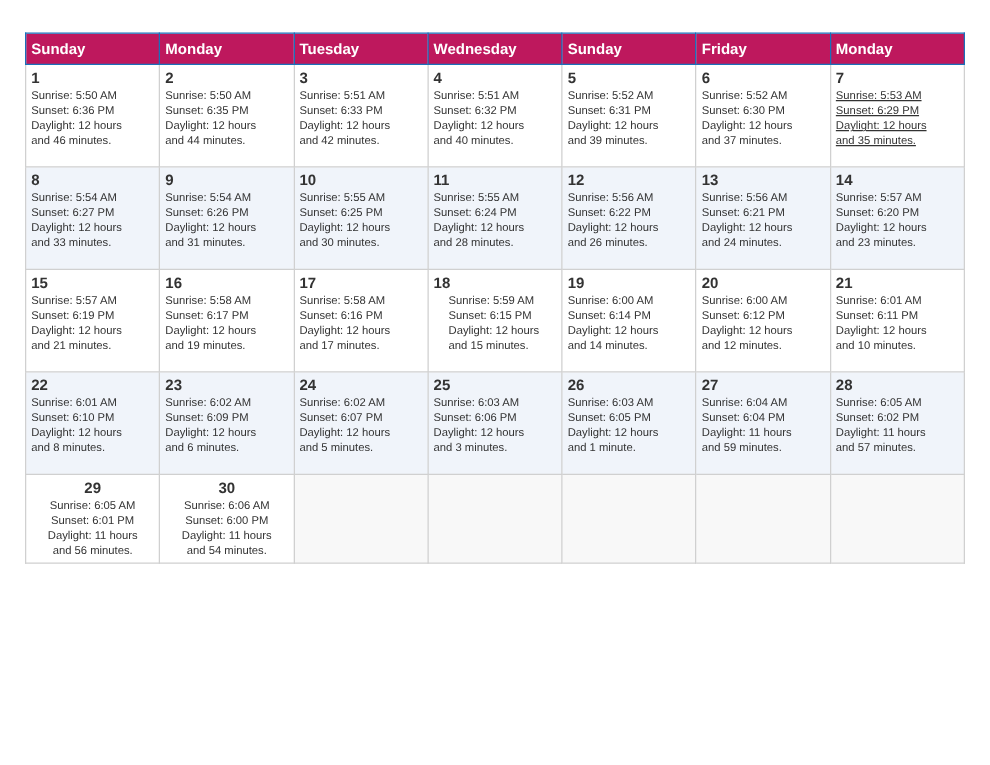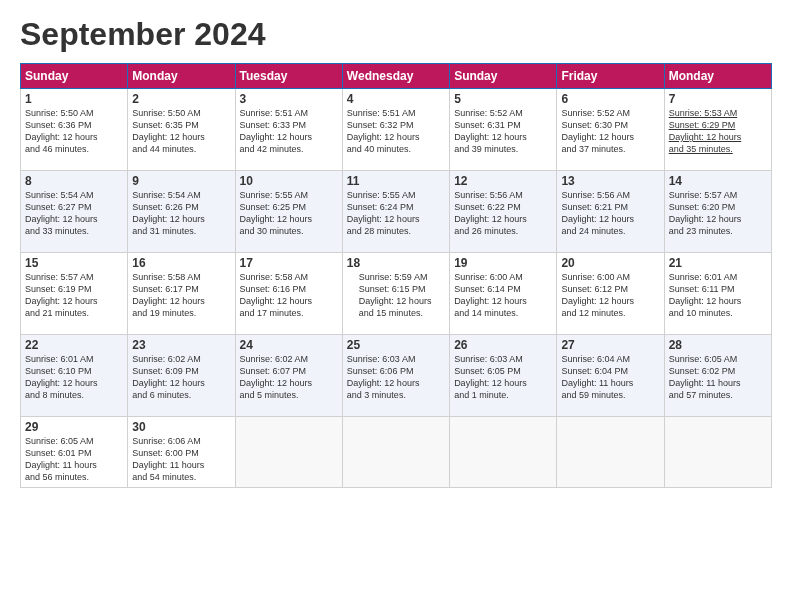--- a/index.html
+++ b/index.html
@@ -78,29 +78,29 @@
     .day-info {
       font-size: 9px;
       line-height: 1.35;
       color: #333;
     }
     td.empty {
       background: #f8f8f8;
     }
     .last-row td {
       height: 70px;
+      text-align: center;
     }
   </style>
 </head>
 <body>
 
 <div class="page">
   <div class="header">
     <div class="title-block">
-      <div class="month-title">September 2024</div>
     </div>
   </div>
 
   <table>
     <thead>
       <tr>
         <th>Sunday</th>
         <th>Monday</th>
         <th>Tuesday</th>
         <th>Wednesday</th>

